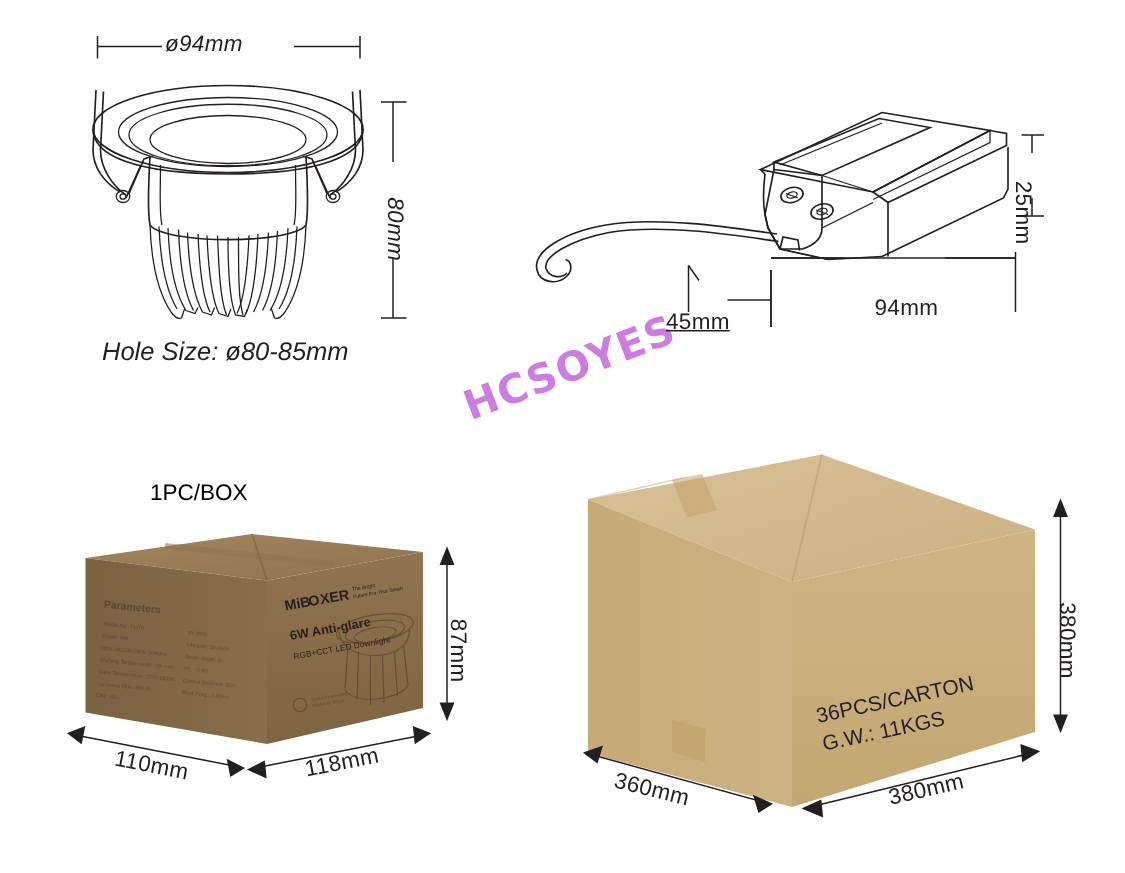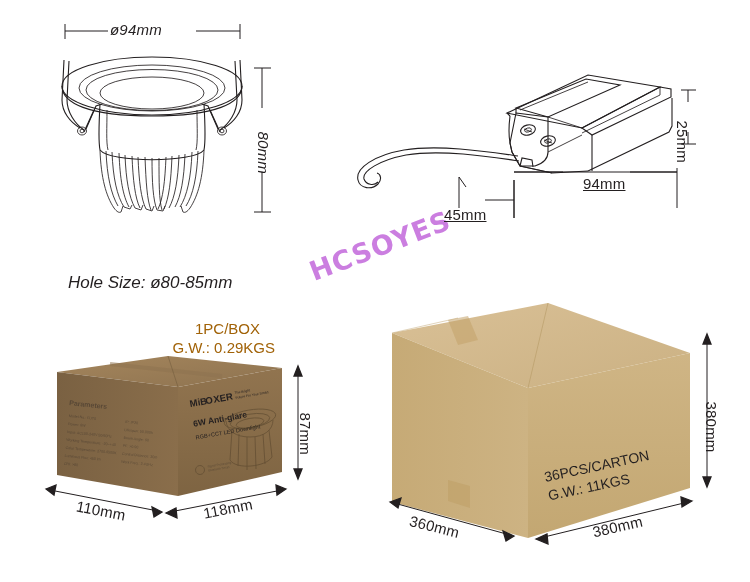--- a/index.html
+++ b/index.html
@@ -28,23 +28,23 @@
   }
   .caption {
     position:absolute;
     font-size:17px;
     color:#231f20;
     white-space:nowrap;
   }
   .note {
     position:absolute;
     font-size:15px;
-    color:#a16207;
+    color:#000000;
     white-space:nowrap;
-    text-align:right;
+    text-align:left;
   }
 
   
   .watermark {
     position:absolute;
     left:305px; top:258px;
     font-size:27px;
     font-weight:bold;
     color:#cb7ee0;
     transform:rotate(-21deg);
@@ -147,21 +147,21 @@
 
         <path d="M121,212 L123,206"></path>
         <path d="M183,212 L181,206"></path>
       </g>
     </svg>
 
     <div class="dim-label" style="left:110px; top:21px;">ø94mm</div>
 
     <div class="dim-label vert" style="left:254px; top:132px; width:18px; text-align:center;">80mm</div>
 
-    <div class="caption" style="left:68px; top:225px;margin-top:48px;">Hole Size: ø80-85mm</div>
+    <div class="caption" style="left:68px; top:225px;">Hole Size: ø80-85mm</div>
   </div>
 
   <div class="panel" style="left:320px;top:40px;width:430px;height:200px;">
 
     <svg width="430" height="200" viewBox="0 0 430 200">
 
       <g>
         <path class="ln" d="M187,73 L268,35 L340,47 L262,88 Z"></path>
 
         <path class="ln" d="M196,68 L266,39 L300,45 L228,77 Z"></path>
@@ -220,27 +220,26 @@
         <line class="dimline" x1="194" y1="132" x2="357" y2="132" stroke-dasharray="0"></line>
         <line class="dimline" x1="194" y1="132" x2="243" y2="132"></line>
         <line class="dimline" x1="310" y1="132" x2="357" y2="132"></line>
       </g>
     </svg>
 
     <div class="dim-label vert" style="left:353px; top:81px; width:18px; text-align:center;">25mm</div>
 
     <div class="dim-label" style="left:124px; top:166px;text-decoration:underline;">45mm</div>
 
-    <div class="dim-label" style="left:263px; top:135px;text-decoration:underline;">94mm</div>
+    <div class="dim-label" style="left:263px; top:157px;">94mm</div>
   </div>
 
   <div class="panel" style="left:40px;top:320px;width:300px;height:225px;">
 
     <div class="note" style="left:60px; top:0px; width:160px;">1PC/BOX</div>
-    <div class="note" style="left:45px; top:19px; width:190px;">G.W.: 0.29KGS</div>
 
     <svg width="300" height="225" viewBox="0 0 300 225">
       <defs>
         <linearGradient id="rbFront" x1="0" y1="0" x2="0" y2="1">
           <stop offset="0%" stop-color="#91744f"></stop>
           <stop offset="100%" stop-color="#7e6442"></stop>
         </linearGradient>
         <linearGradient id="rbLeft" x1="0" y1="0" x2="1" y2="0">
           <stop offset="0%" stop-color="#7a6142"></stop>
           <stop offset="100%" stop-color="#8a6e4b"></stop>

